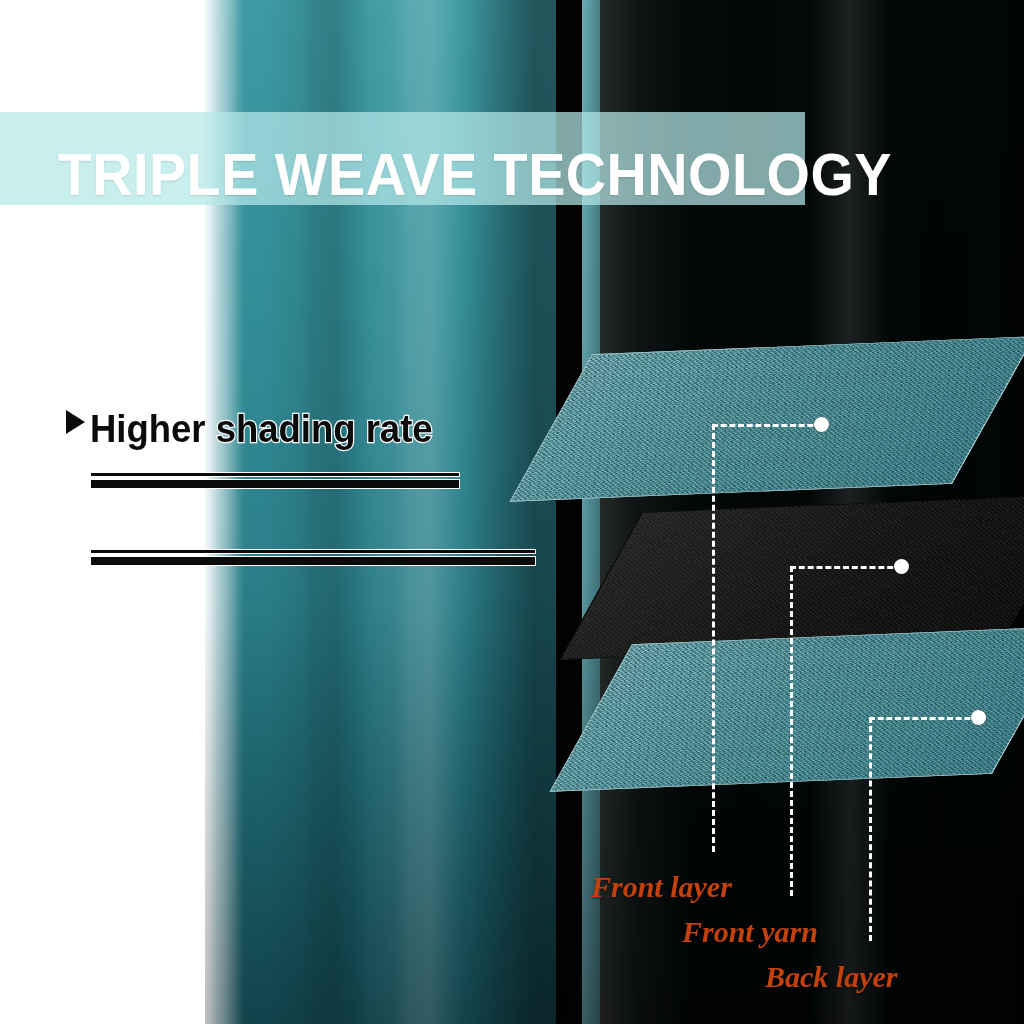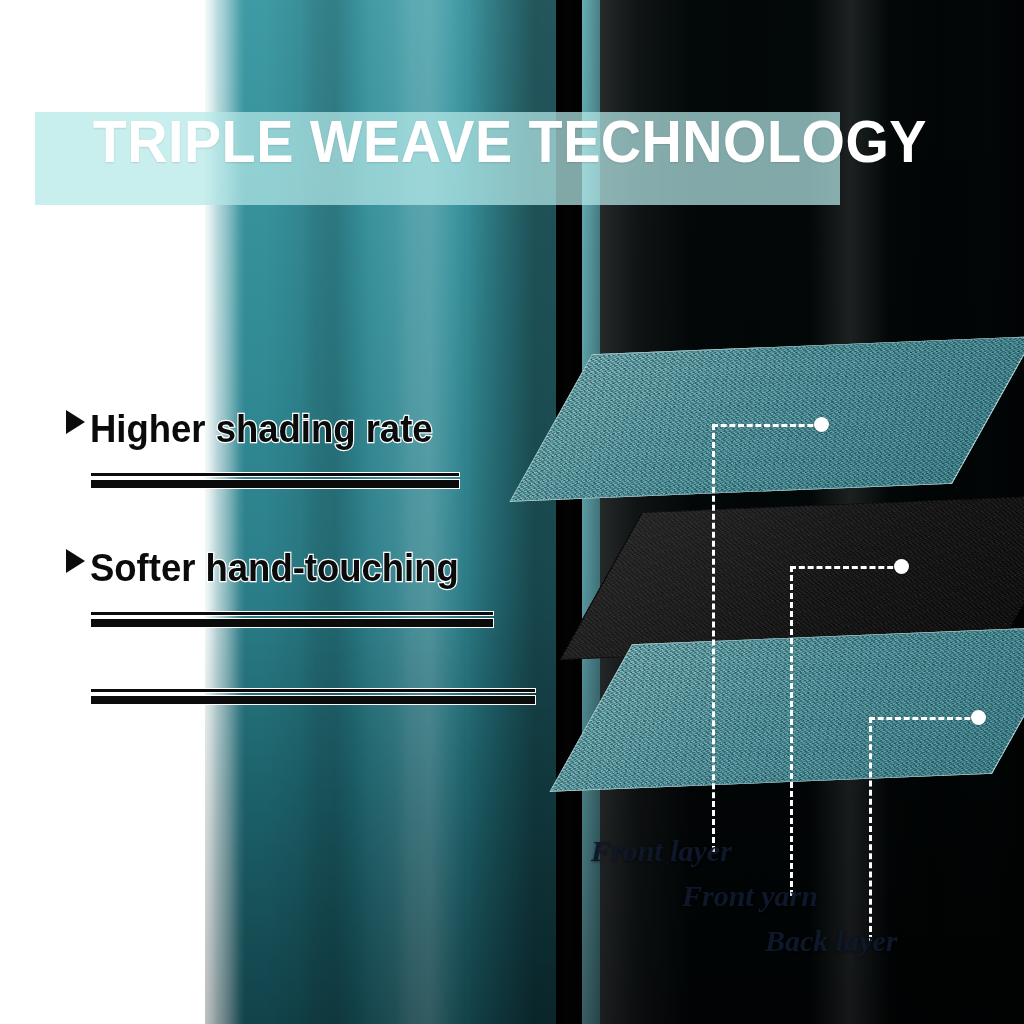--- a/index.html
+++ b/index.html
@@ -45,21 +45,21 @@
   }
   
   .fold{position:absolute;top:0;bottom:0;}
 
   
   .banner{
     position:absolute;
     left:0; top:112px;
     width:805px; height:93px;
     background:rgba(180,231,232,0.72);
-    display:flex; align-items:flex-start;margin-left:35px;
+    display:flex; align-items:flex-end;
   }
   .banner-title{
     margin:0; padding:0 0 0 62px;
     color:#ffffff;
     font-family:"Liberation Sans", sans-serif;
     font-weight:700;
     font-size:60px;
     line-height:1;
     letter-spacing:0.5px;
     transform:scaleX(0.93);
@@ -170,28 +170,29 @@
     border-top:3px dashed #ffffff;
   }
   .dash-v{
     position:absolute;width:0;
     border-left:3px dashed #ffffff;
   }
 
   
   .layer-label{
     position:absolute;
-    color:#0f172a;
+    color:#c2410c;
     font-family:"Liberation Serif", serif;
     font-weight:700;
     font-style:italic;
     font-size:30px;
     line-height:1;
     white-space:nowrap;
     text-shadow:0 1px 3px rgba(0,0,0,0.45);
+    margin-top:36px;
   }
   #label-front{ left:591px; top:836px; }
   #label-black{ left:682px; top:881px; }
   #label-back { left:765px; top:926px; }
 </style>
 </head>
 <body>
 
 <div id="stage">
 
@@ -222,30 +223,20 @@
       <div class="feature-line">
         <span class="bullet-tri"></span>
         <span class="feature-text">Higher shading rate</span>
       </div>
       <div class="rules">
         <div class="rule-thin"></div>
         <div class="rule-thick"></div>
       </div>
     </div>
 
-    <div class="feature f2">
-      <div class="feature-line">
-        <span class="bullet-tri"></span>
-        <span class="feature-text">Softer hand-touching</span>
-      </div>
-      <div class="rules">
-        <div class="rule-thin"></div>
-        <div class="rule-thick"></div>
-      </div>
-    </div>
 
     <div class="feature f3">
       <div class="rules">
         <div class="rule-thin"></div>
         <div class="rule-thick"></div>
       </div>
     </div>
 
   </div>
 

